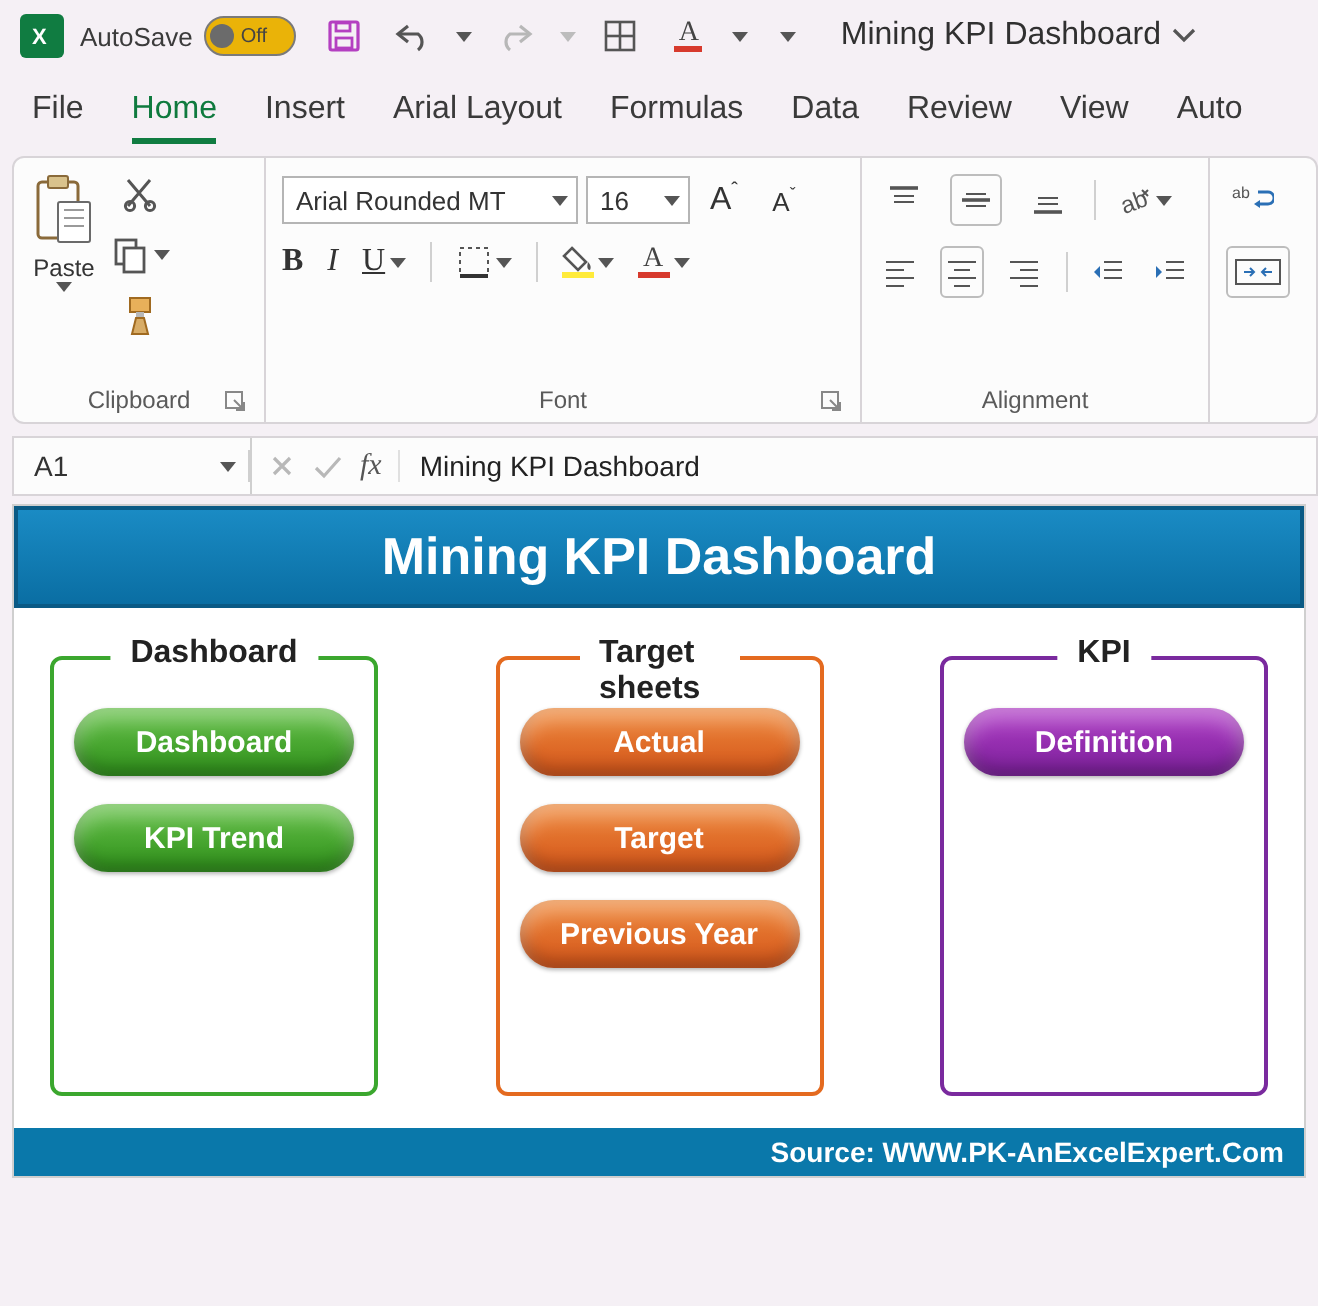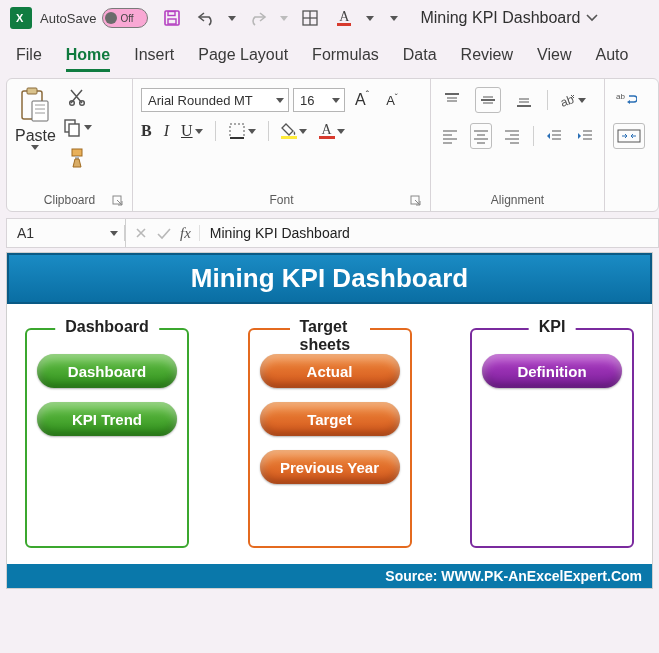--- a/index.html
+++ b/index.html
@@ -2,44 +2,44 @@
 <html><head>
 <meta charset="utf-8">
 <style>
   * { box-sizing: border-box; margin: 0; padding: 0; font-family: "Segoe UI", Arial, sans-serif; }
   body { background: #f5f0f5; width: 659px; height: 653px; overflow: hidden; font-size: 13px; color: #333; }
 
   
   .titlebar { display: flex; align-items: center; padding: 6px 10px 2px 10px; background: #f5f0f5; gap: 8px; }
   .xl-badge { width: 22px; height: 22px; background: #107c41; color: #fff; font-size: 12px; font-weight: bold; display: flex; align-items: center; justify-content: center; border-radius: 3px; }
   .autosave { display: flex; align-items: center; gap: 6px; font-size: 13px; color: #3b3b3b; }
-  .toggle { width: 46px; height: 20px; border: 1px solid #7a7a7a; border-radius: 10px; background: #f9a8d4; display: flex; align-items: center; padding: 0 4px 0 2px; gap: 3px; }
+  .toggle { width: 46px; height: 20px; border: 1px solid #7a7a7a; border-radius: 10px; background: #eab308; display: flex; align-items: center; padding: 0 4px 0 2px; gap: 3px; }
   .toggle-dot { width: 12px; height: 12px; border-radius: 50%; background: #6b6b6b; }
   .toggle-off { font-size: 10px; color: #444; }
   .qat { display: flex; align-items: center; gap: 10px; margin-left: 4px; }
   .qat .ic { display: flex; align-items: center; justify-content: center; width: 24px; height: 24px; cursor: pointer; }
   .title-doc { margin-left: 14px; font-size: 16px; color: #303030; display: flex; align-items: center; gap: 6px; }
 
   svg { display: block; }
 
   
   .tabs { display: flex; align-items: flex-end; gap: 24px; padding: 14px 16px 0 16px; background: #f5f0f5; }
   .tab { font-size: 16px; color: #3a3a3a; padding-bottom: 8px; cursor: pointer; }
-  .tab.active { color: #0f7a3e; border-bottom: 3px solid #107c41; font-weight: 700; padding-bottom: 5px; }
+  .tab.active { color: #0f7a3e; border-bottom: 3px solid #107c41; font-weight: 400; padding-bottom: 5px; }
 
   
   .ribbon { display: flex; background: #fcfcfc; border: 1px solid #d8d4d8; border-radius: 6px; margin: 6px 0 0 6px; height: 134px; }
   .group { border-right: 1px solid #d8d4d8; display: flex; flex-direction: column; justify-content: space-between; padding: 6px 8px 2px 8px; }
   .group-label-row { display: flex; align-items: flex-start; justify-content: center; font-size: 12px; color: #5a5a5a; padding: 2px 0 2px 0; position: relative; }
   .dlaunch { position: absolute; right: 0; bottom: 2px; }
 
   
   .clip-body { display: flex; gap: 6px; }
   .paste-col { display: flex; flex-direction: column; align-items: center; gap: 0px; cursor: pointer; }
-  .paste-col .lbl { font-size: 16px; margin-top: 2px; }
+  .paste-col .lbl { font-size: 12px; margin-top: 2px; }
   .mini-col { display: flex; flex-direction: column; gap: 10px; align-items: center; padding-top: 2px; }
 
   
   .font-body { display: flex; flex-direction: column; gap: 8px; height: 100%; padding-top: 2px; }
   .font-row1 { display: flex; gap: 4px; align-items: center; }
   .combo { border: 1px solid #b5b5b5; background: #fff; height: 24px; display: flex; align-items: center; padding: 0 4px 0 6px; font-size: 13px; cursor: pointer; }
   .combo.font { width: 148px; justify-content: space-between; }
   .combo.size { width: 52px; justify-content: space-between; }
   .ribbtn { width: 26px; height: 26px; display: flex; align-items: center; justify-content: center; cursor: pointer; }
   .font-row2 { display: flex; gap: 12px; align-items: center; }
@@ -139,21 +139,21 @@
     <svg width="12" height="8" viewBox="0 0 12 8">
         <path d="M1 1 L6 6 L11 1" fill="none" stroke="#555" stroke-width="1.6"></path>
       </svg>
   </div>
 </div>
 
 <div class="tabs">
   <div class="tab">File</div>
   <div class="tab active">Home</div>
   <div class="tab">Insert</div>
-  <div class="tab">Page Layout</div>
+  <div class="tab">Arial Layout</div>
   <div class="tab">Formulas</div>
   <div class="tab">Data</div>
   <div class="tab">Review</div>
   <div class="tab">View</div>
   <div class="tab">Auto</div>
 </div>
 
 <div class="ribbon">
 
   <div class="group" style="width:126px">

